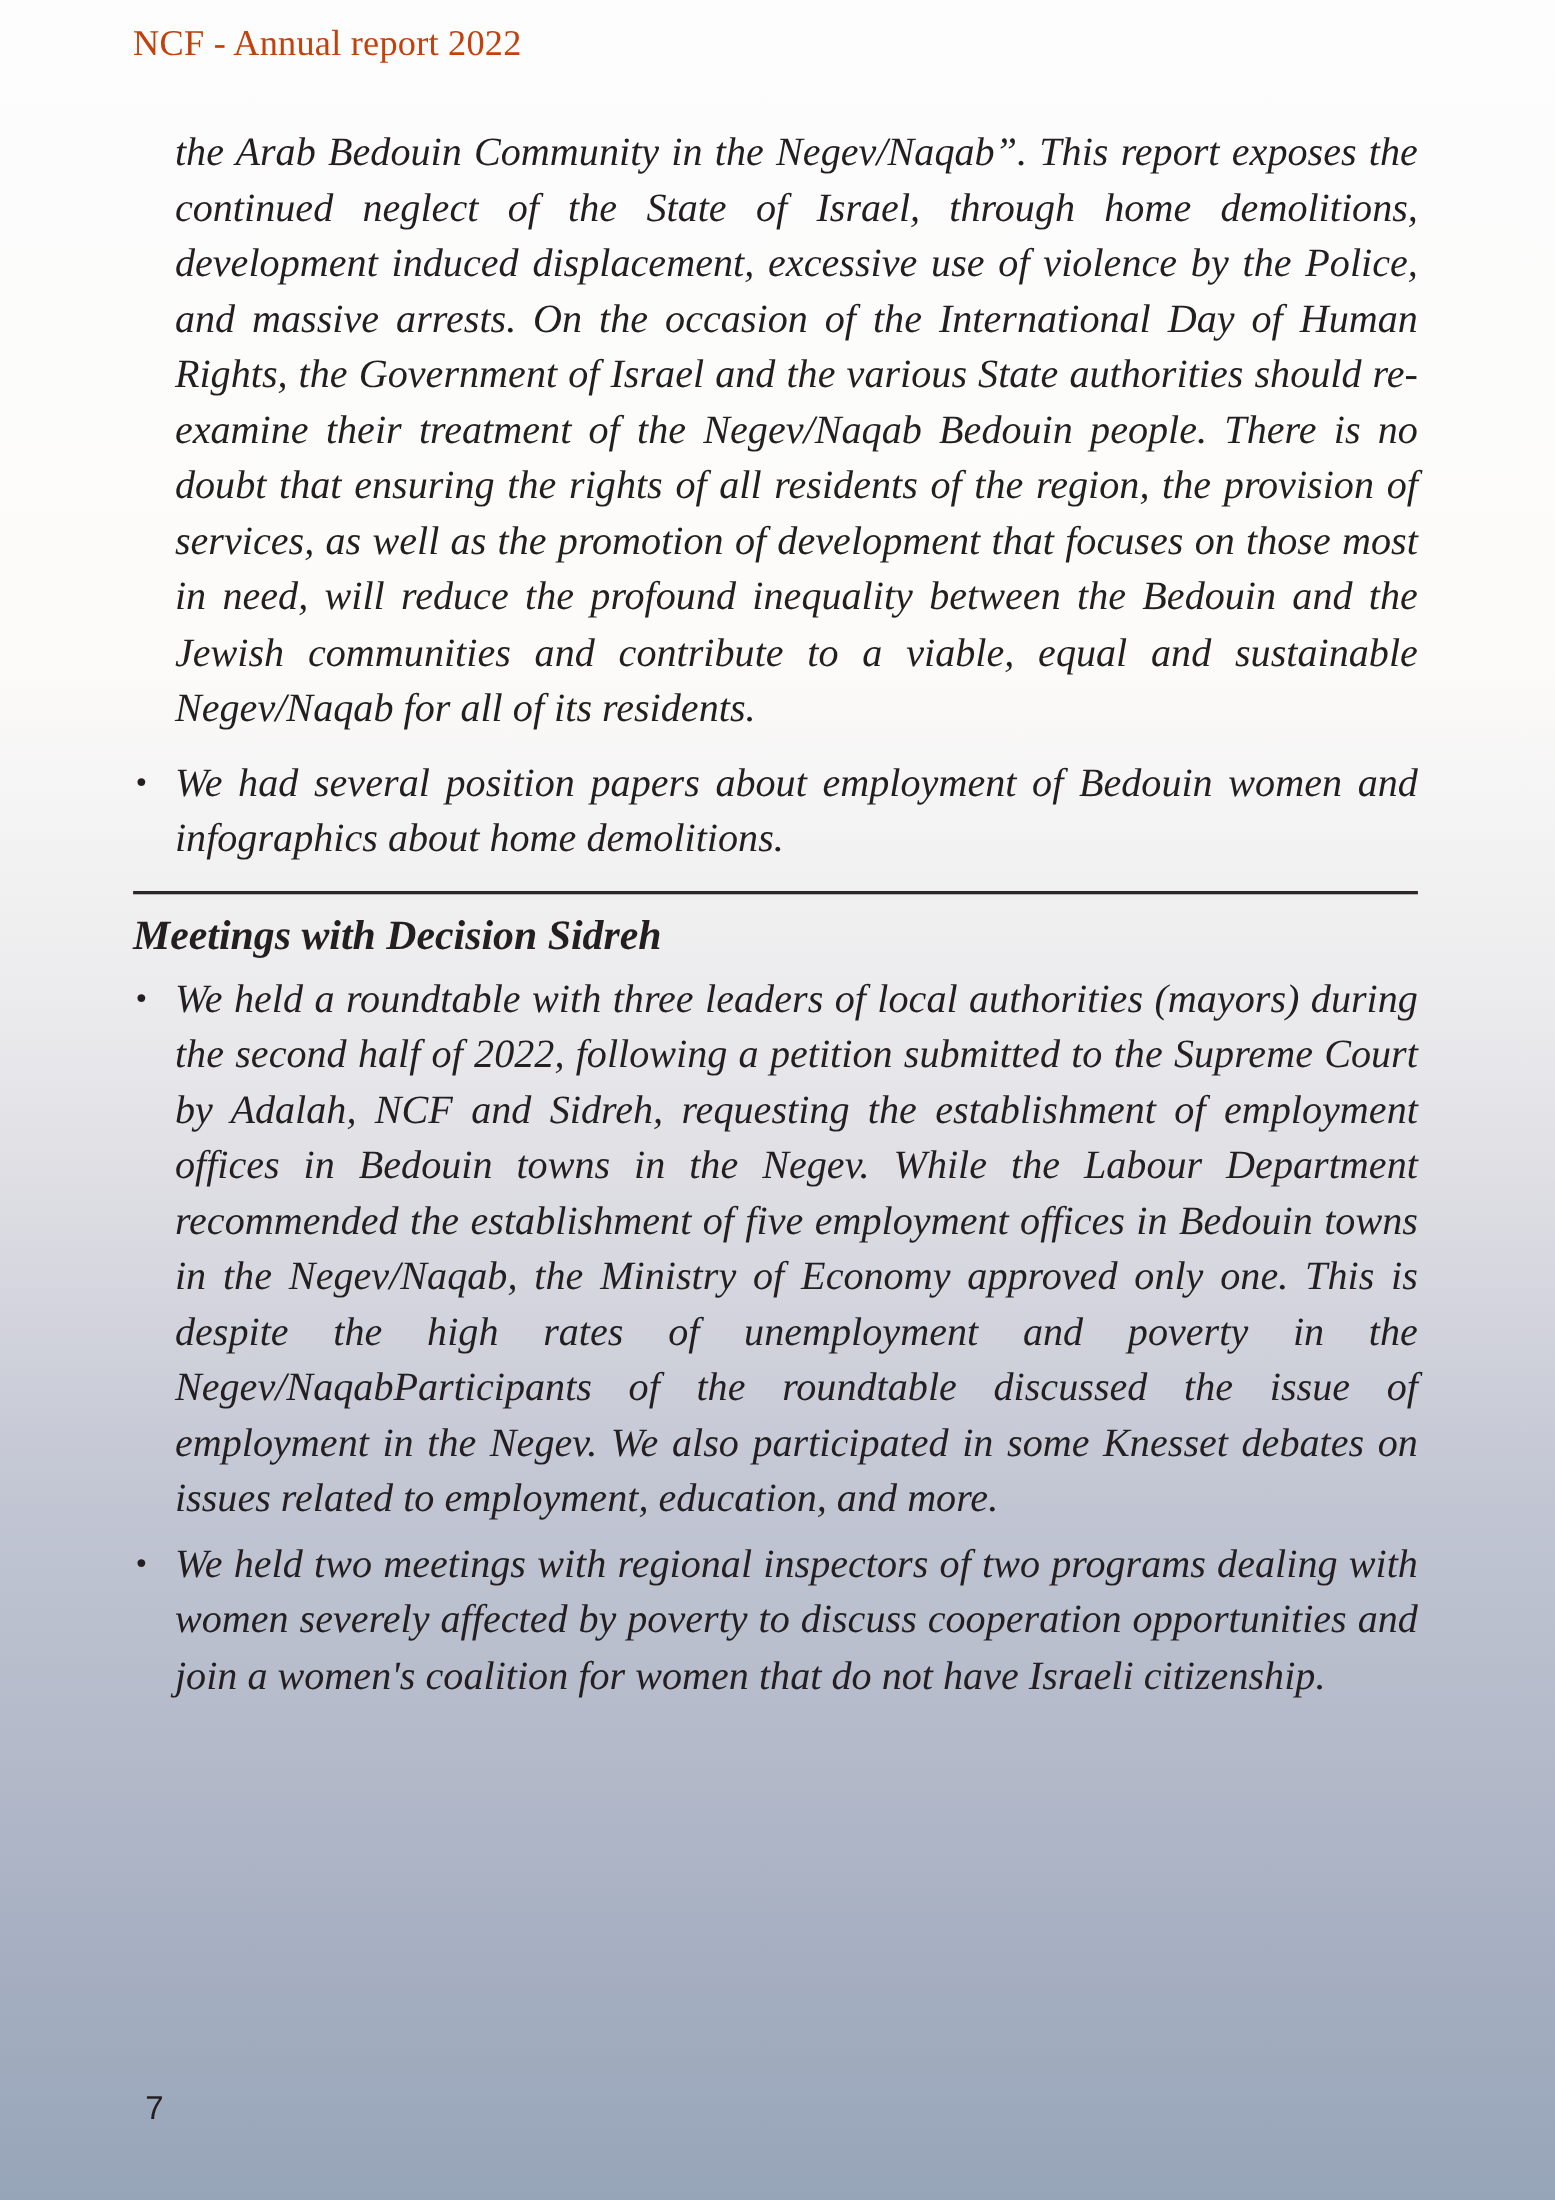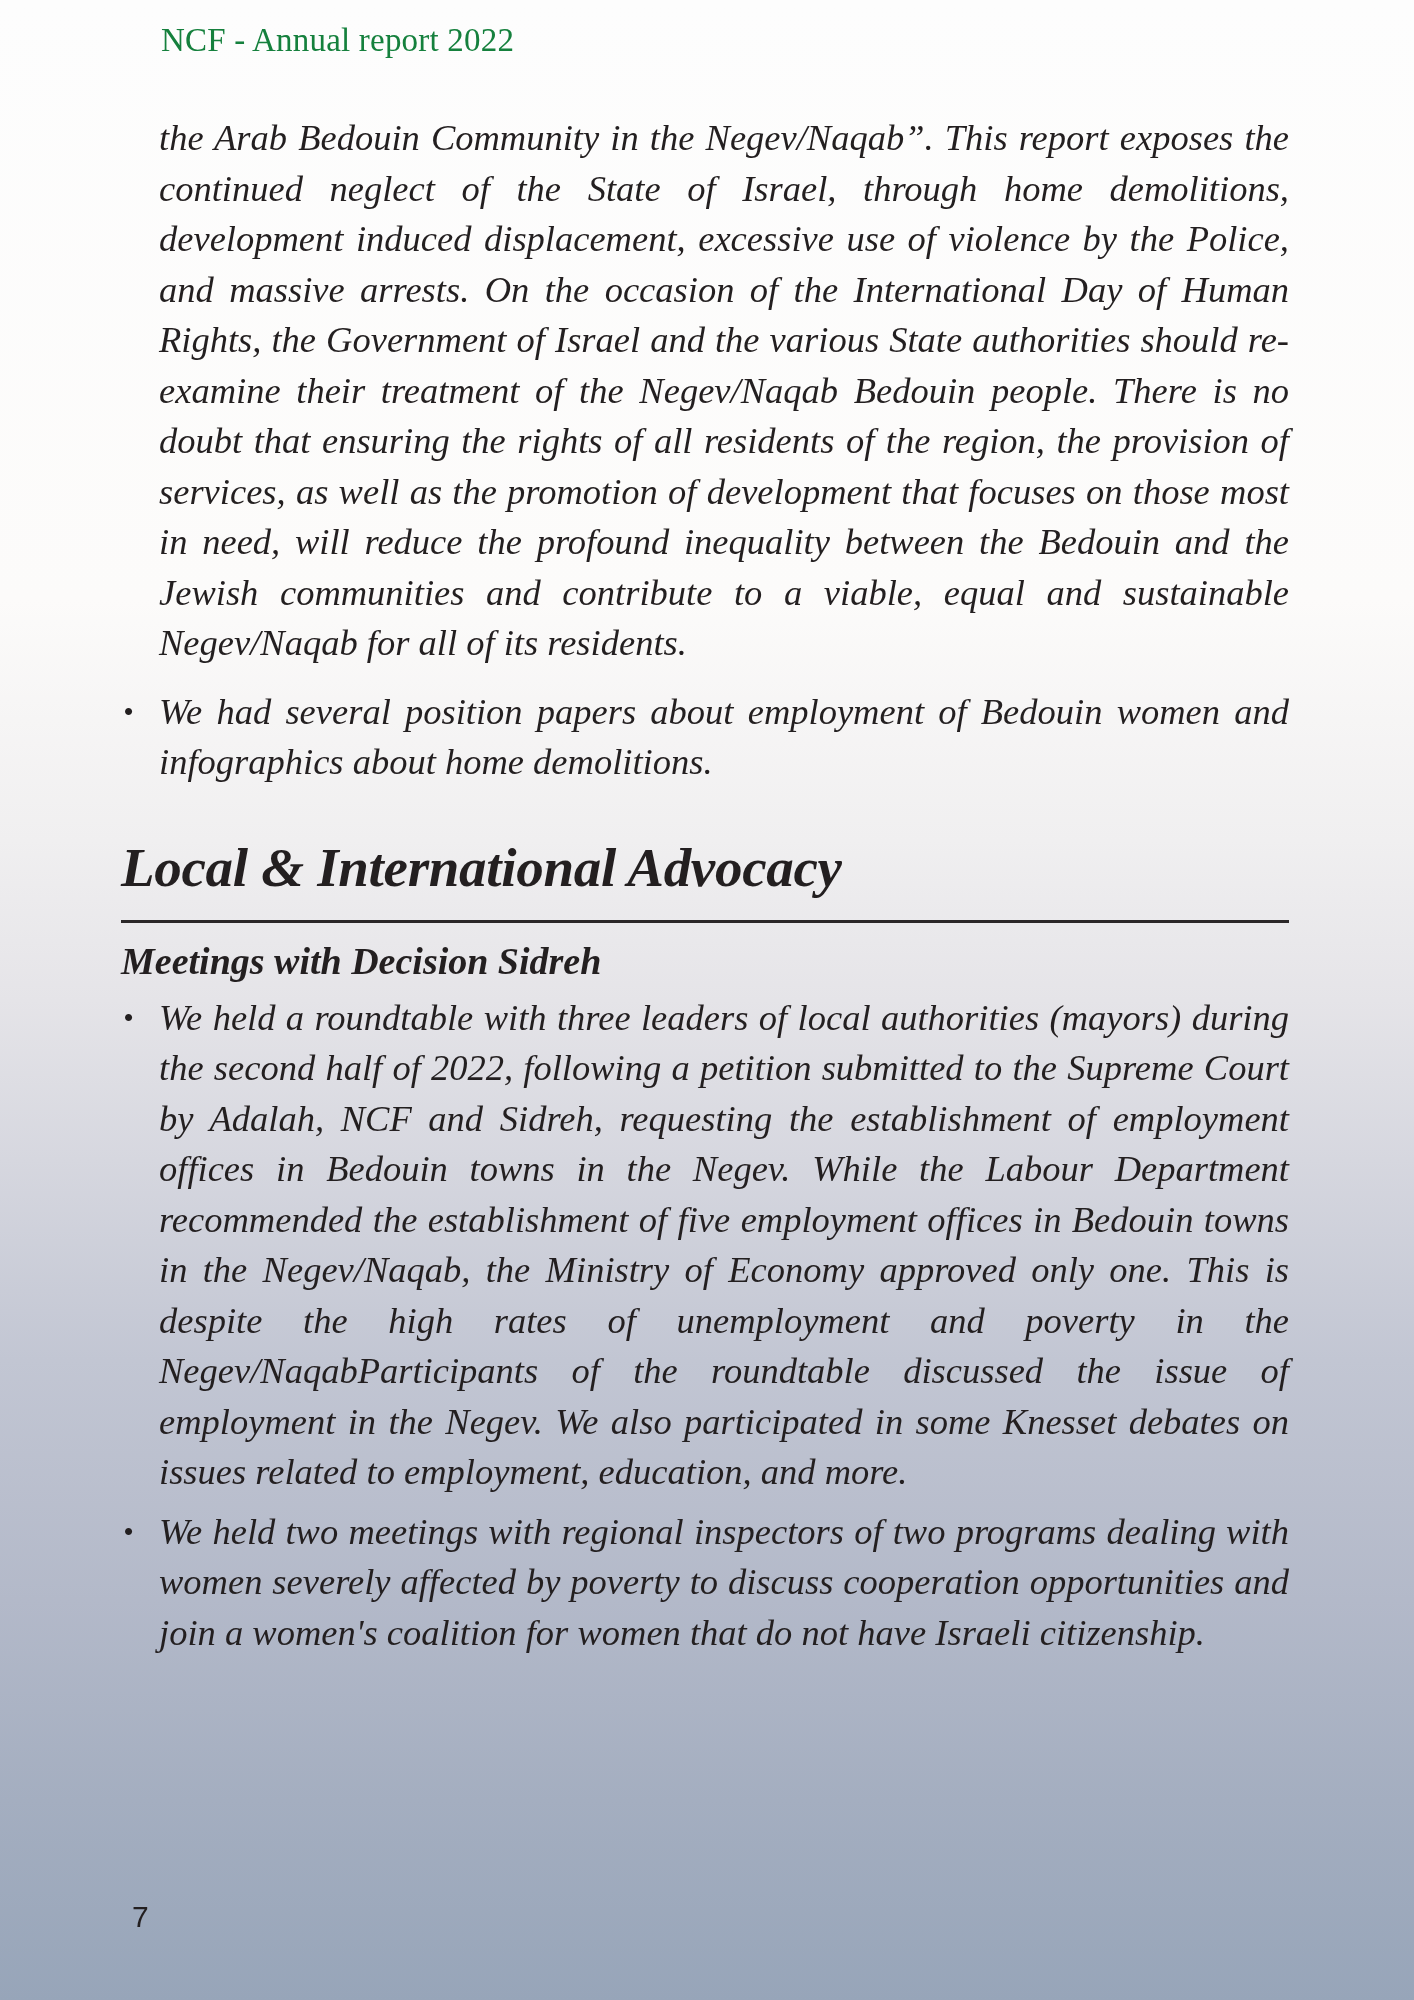--- a/index.html
+++ b/index.html
@@ -23,22 +23,21 @@
         #97a5b9 100%);
       color: #231f20;
       font-family: "Liberation Serif", "DejaVu Serif", serif;
     }
     .running-header {
       position: absolute;
       left: 121px;
       top: 22px;
       font-size: 33px;
       letter-spacing: 0.2px;
-      color: #15803d;
-      margin-left: 40px;
+      color: #c2410c;
     }
     .content {
       position: absolute;
       left: 121px;
       top: 113px;
       width: 1168px;
       font-style: italic;
     }
     .para {
       margin: 0;
@@ -108,21 +107,20 @@
 
   <div class="gap-after-para"></div>
 
   <ul class="bullets">
     <li>
       <span class="bullet">•</span>
       <span>We had several position papers about employment of Bedouin women and infographics about home demolitions.</span>
     </li>
   </ul>
 
-  <h1 class="h1">Local &amp; International Advocacy</h1>
   <div class="h1-rule"></div>
 
   <h2 class="h2">Meetings with Decision Sidreh</h2>
 
   <ul class="bullets">
     <li>
       <span class="bullet">•</span>
       <span>We held a roundtable with three leaders of local authorities (mayors) during the second half of 2022, following a petition submitted to the Supreme Court by Adalah, NCF and Sidreh, requesting the establishment of employment offices in Bedouin towns in the Negev. While the Labour Department recommended the establishment of five employment offices in Bedouin towns in the Negev/Naqab, the Ministry of Economy approved only one. This is despite the high rates of unemployment and poverty in the Negev/NaqabParticipants of the roundtable discussed the issue of employment in the Negev. We also participated in some Knesset debates on issues related to employment, education, and more.</span>
     </li>
     <div class="gap-bullets"></div>

